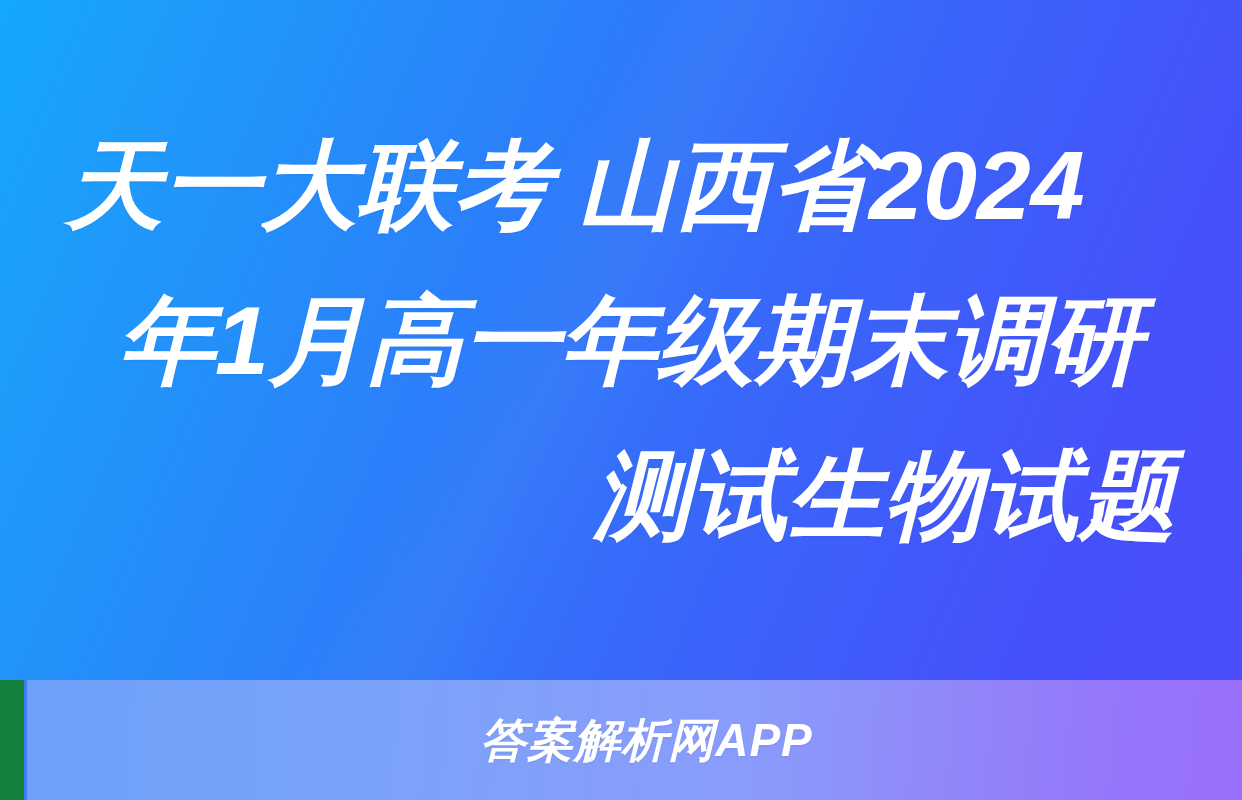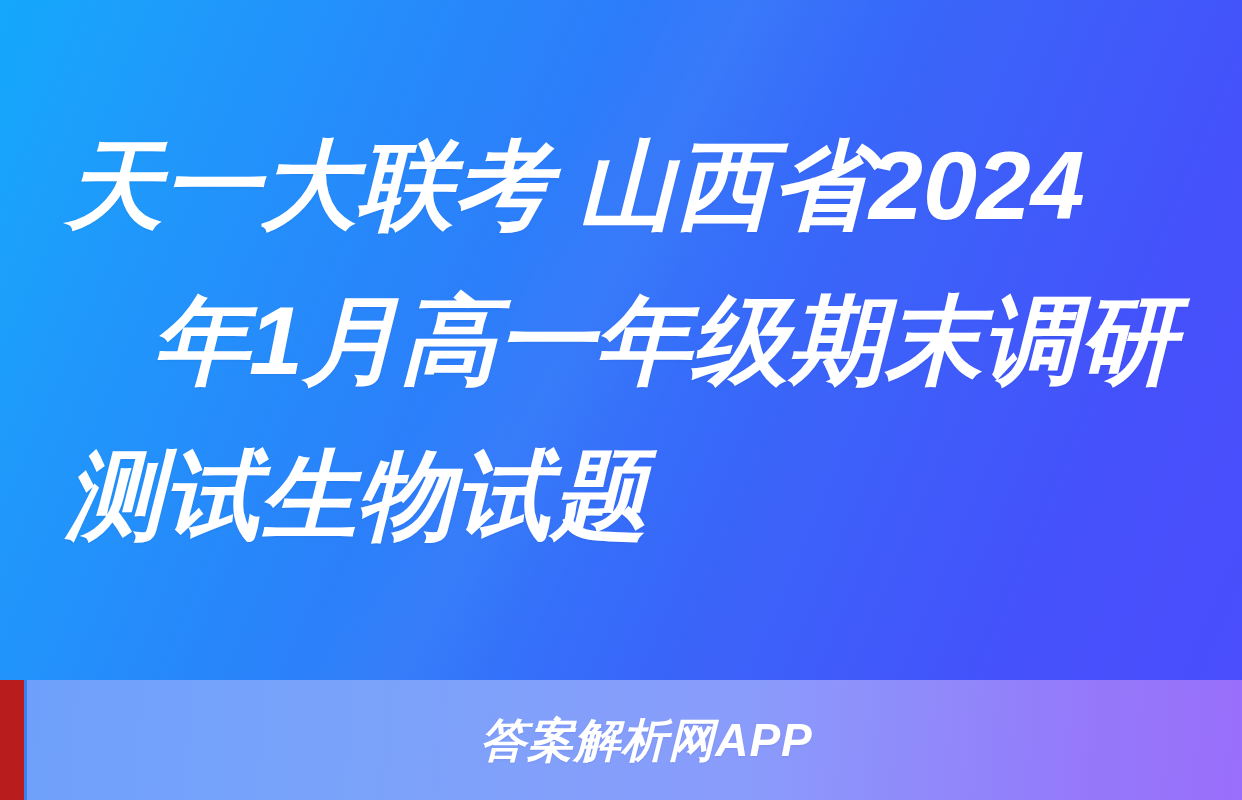--- a/index.html
+++ b/index.html
@@ -14,21 +14,21 @@
     overflow: hidden;
     font-family: "Liberation Sans", "DejaVu Sans", sans-serif;
   }
 
   #poster {
     position: relative;
     width: 1242px;
     height: 800px;
     box-sizing: border-box;
     overflow: hidden;
-    background: #b91c1c;
+    background: #15803d;
     text-decoration: underline;
   }
 
   
   #hero {
     position: absolute;
     left: 0;
     top: 0;
     width: 1242px;
     height: 680px;
@@ -70,22 +70,22 @@
     font-style: italic;
     letter-spacing: 0px;
     white-space: nowrap;
     text-shadow: 0 1px 2px rgba(20,60,160,0.10);
   }
   .title-line {
     display: block;
     white-space: nowrap;
   }
   .title-line.l1 { text-align: left; }
-  .title-line.l2 { text-align: right; padding-left: 18px; }
-  .title-line.l3 { text-align: left; }
+  .title-line.l2 { text-align: center; padding-left: 18px; }
+  .title-line.l3 { text-align: right; }
 
   
   #footer-band {
     position: absolute;
     left: 0;
     top: 680px;
     width: 1242px;
     height: 120px;
     box-sizing: border-box;
     border-left: 3px solid #3D7FF3;

